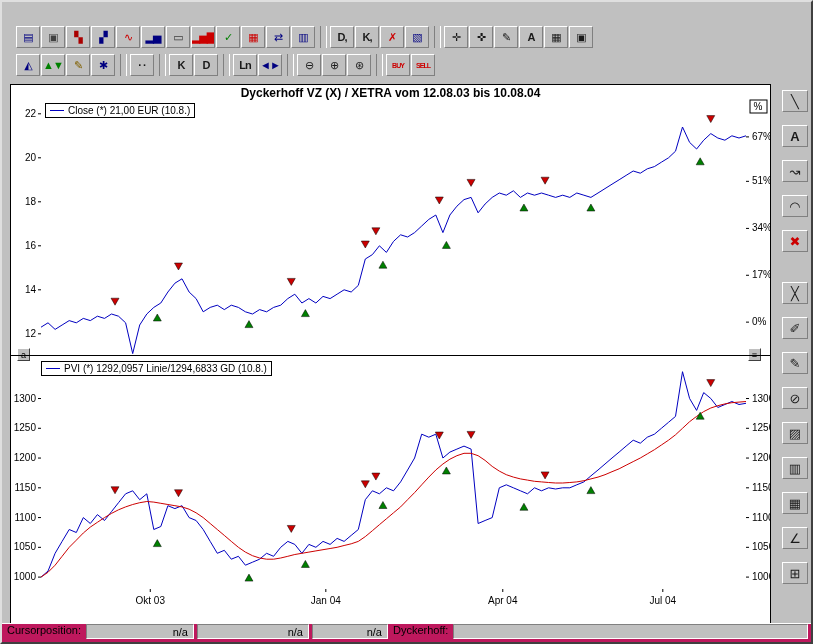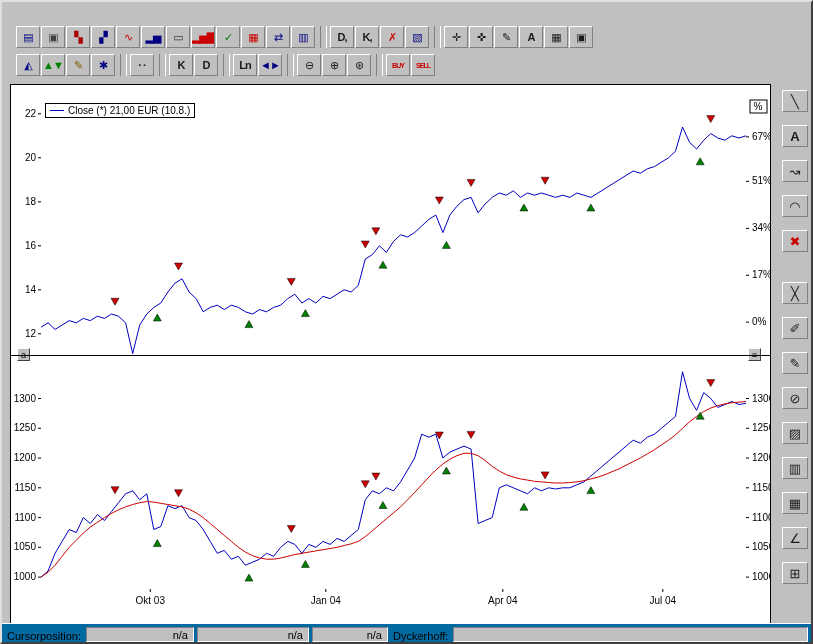--- a/index.html
+++ b/index.html
@@ -40,22 +40,22 @@
                   border-color:#fff #404040 #404040 #fff; font-size:9px; display:flex;
                   align-items:center; justify-content:center; color:#000; }
   .panel-handle.left { left:6px; top:263px; }
   .panel-handle.right { left:737px; top:263px; }
   .tool-strip { position:absolute; left:778px; top:88px; width:30px; display:flex;
                 flex-direction:column; align-items:center; gap:13px; }
   .strip-btn { width:26px; height:22px; background:#c0c0c0; border:1px solid;
                border-color:#ffffff #808080 #808080 #ffffff; display:flex; align-items:center;
                justify-content:center; font-size:13px; color:#1a1a1a; }
   .strip-gap { height:4px; }
-  .statusbar { position:absolute; left:0; right:0; bottom:0; height:19px; background:#0369a1;
-               display:flex; align-items:flex-end; gap:3px; padding:0 3px; border-top:1px solid #ffffff; }
+  .statusbar { position:absolute; left:0; right:0; bottom:0; height:19px; background:#be185d;
+               display:flex; align-items:flex-start; gap:3px; padding:0 3px; border-top:1px solid #ffffff; }
   .sb-label { font-size:11px; color:#000; padding:0 2px; white-space:nowrap; }
   .sb-field { height:15px; background:#c0c0c0; border:1px solid; border-color:#808080 #ffffff #ffffff #808080;
               font-size:11px; color:#000; display:flex; align-items:center; justify-content:flex-end;
               padding:0 5px; }
   .sb-flex { flex:1; }
 </style>
 </head>
 <body>
 
 <div class="window">
@@ -175,20 +175,21 @@
       <div class="tsep"></div>
       <div class="tb">
         <span style="color: rgb(204, 0, 0); font-size: 7px; font-weight: bold;">BUY</span>
       </div>
       <div class="tb">
         <span style="color: rgb(204, 0, 0); font-size: 7px; font-weight: bold;">SELL</span>
       </div>
     </div>
 
   <div class="chart-area">
+    <div class="chart-title">Dyckerhoff VZ (X) / XETRA vom 12.08.03 bis 10.08.04</div>
     <svg id="panel1" width="759" height="256">
         <line x1="27" y1="14.799999999999969" x2="30" y2="14.799999999999969" stroke="#000"></line>
         <text x="25" y="17.79999999999997" text-anchor="end" font-size="10" fill="#000" font-family="Liberation Sans, sans-serif">22</text>
         <line x1="27" y1="58.799999999999976" x2="30" y2="58.799999999999976" stroke="#000"></line>
         <text x="25" y="61.799999999999976" text-anchor="end" font-size="10" fill="#000" font-family="Liberation Sans, sans-serif">20</text>
         <line x1="27" y1="102.79999999999998" x2="30" y2="102.79999999999998" stroke="#000"></line>
         <text x="25" y="105.79999999999998" text-anchor="end" font-size="10" fill="#000" font-family="Liberation Sans, sans-serif">18</text>
         <line x1="27" y1="146.79999999999998" x2="30" y2="146.79999999999998" stroke="#000"></line>
         <text x="25" y="149.79999999999998" text-anchor="end" font-size="10" fill="#000" font-family="Liberation Sans, sans-serif">16</text>
         <line x1="27" y1="190.8" x2="30" y2="190.8" stroke="#000"></line>
@@ -282,20 +283,24 @@
         <polygon points="695.75,23.619047619047617 703.75,23.619047619047617 699.75,30.619047619047617" fill="#cc0000" stroke="#000" stroke-width="0.5"></polygon>
         <polygon points="142.325,190.5952380952381 150.325,190.5952380952381 146.325,183.5952380952381" fill="#008000" stroke="#000" stroke-width="0.5"></polygon>
         <polygon points="233.975,225.11904761904762 241.975,225.11904761904762 237.975,218.11904761904762" fill="#008000" stroke="#000" stroke-width="0.5"></polygon>
         <polygon points="290.375,211.42857142857142 298.375,211.42857142857142 294.375,204.42857142857142" fill="#008000" stroke="#000" stroke-width="0.5"></polygon>
         <polygon points="367.925,152.5 375.925,152.5 371.925,145.5" fill="#008000" stroke="#000" stroke-width="0.5"></polygon>
         <polygon points="431.37499999999994,117.97619047619048 439.37499999999994,117.97619047619048 435.37499999999994,110.97619047619048" fill="#008000" stroke="#000" stroke-width="0.5"></polygon>
         <polygon points="508.92499999999995,154.28571428571428 516.925,154.28571428571428 512.925,147.28571428571428" fill="#008000" stroke="#000" stroke-width="0.5"></polygon>
         <polygon points="575.9,137.61904761904762 583.9,137.61904761904762 579.9,130.61904761904762" fill="#008000" stroke="#000" stroke-width="0.5"></polygon>
         <polygon points="685.1750000000001,63.21428571428571 693.1750000000001,63.21428571428571 689.1750000000001,56.21428571428571" fill="#008000" stroke="#000" stroke-width="0.5"></polygon>
       </svg>
+    <div class="legend legend2">
+      <span class="legend-sample" id="sample2" style="border-top-color: rgb(0, 0, 192);"></span>
+      <span>PVI (*) 1292,0957 Linie/1294,6833 GD (10.8.)</span>
+    </div>
   </div>
 
   <div class="tool-strip" id="tool-strip">
       <div class="strip-btn">
         <span>╲</span>
       </div>
       <div class="strip-btn">
         <span style="font-weight: bold;">A</span>
       </div>
       <div class="strip-btn">

